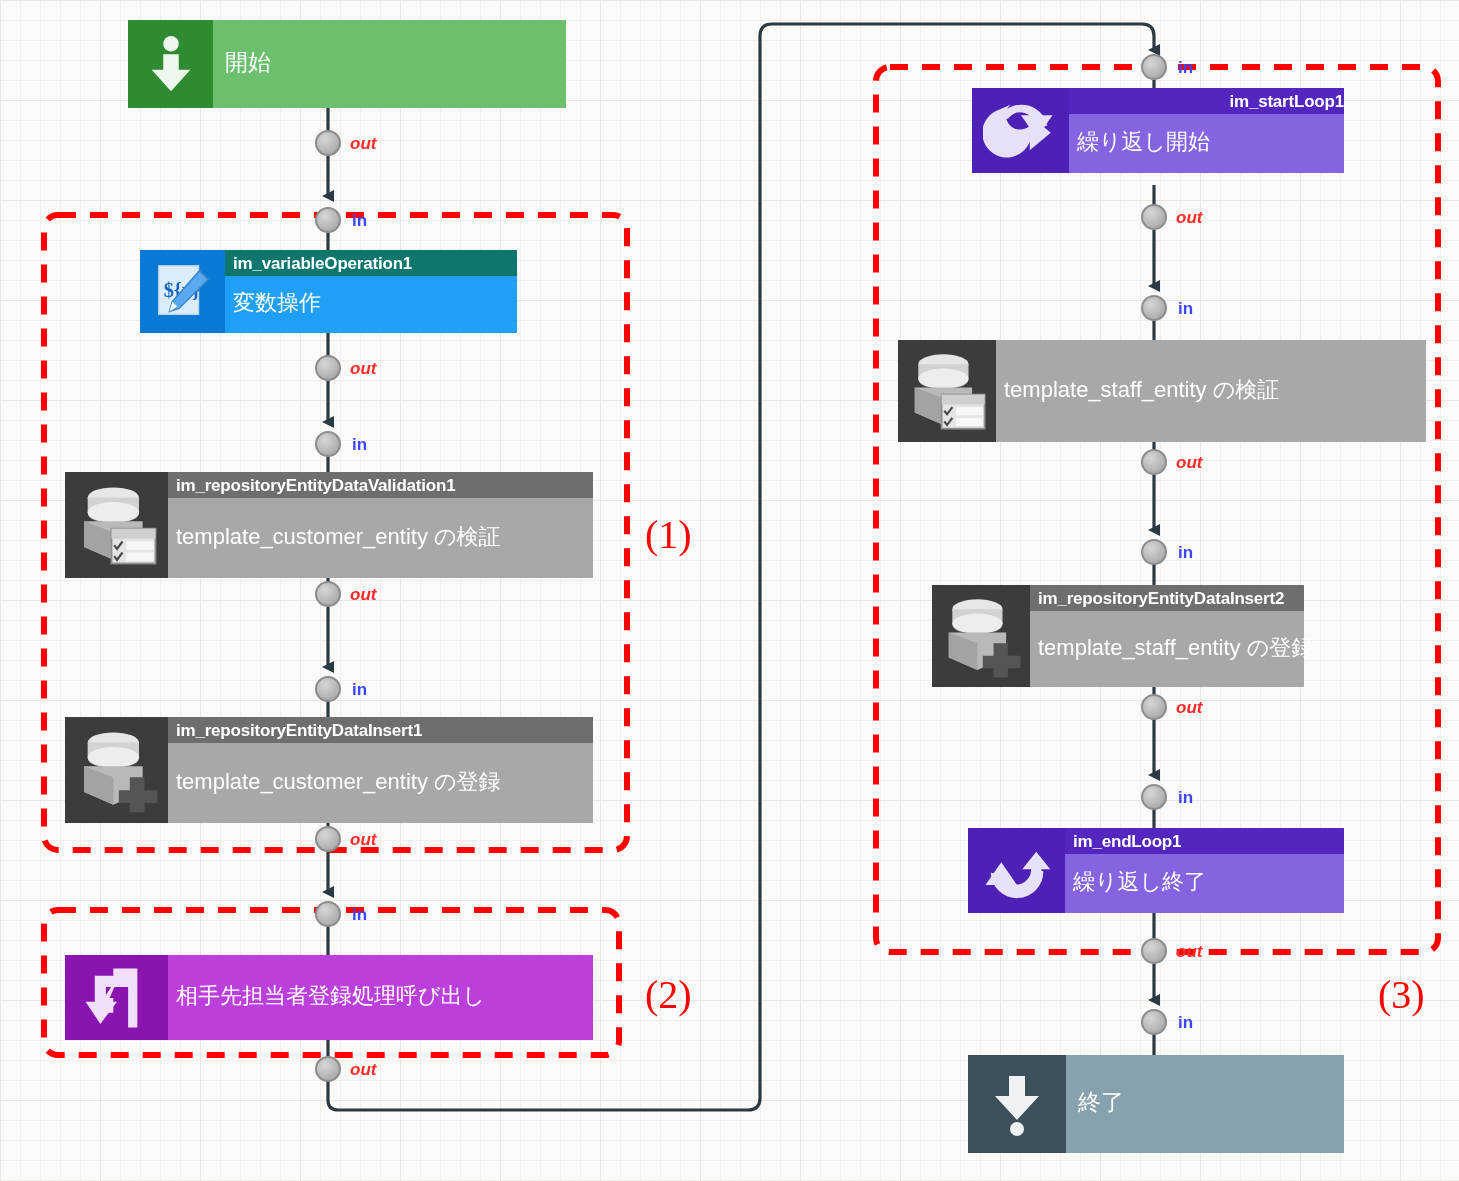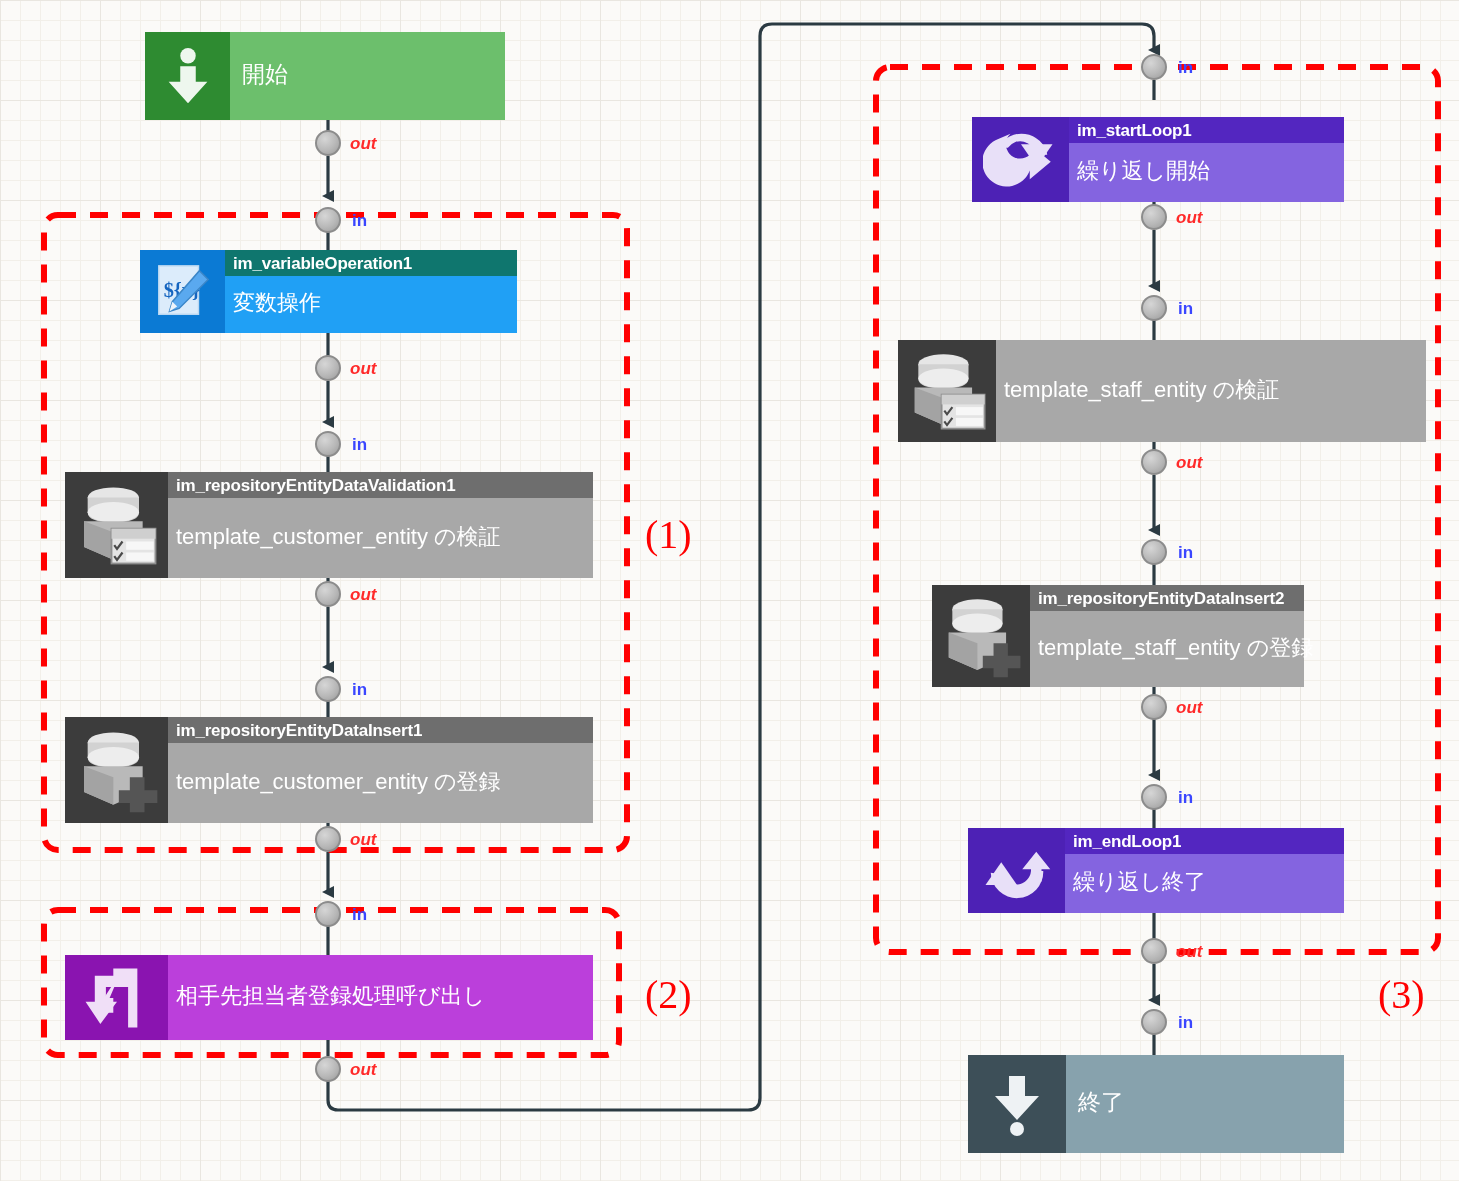--- a/index.html
+++ b/index.html
@@ -160,21 +160,21 @@
       <line x1="1154" y1="687" x2="1154" y2="695"></line>
       <line x1="1154" y1="719" x2="1154" y2="775" marker-end="url(#arrow)"></line>
       <line x1="1154" y1="805" x2="1154" y2="828"></line>
 
       <line x1="1154" y1="913" x2="1154" y2="940"></line>
       <line x1="1154" y1="964" x2="1154" y2="1000" marker-end="url(#arrow)"></line>
       <line x1="1154" y1="1030" x2="1154" y2="1062"></line>
     </g>
   </svg>
 
-  <div class="node simple n-start" style="left:145px;top:20px;width:360px;height:88px;margin-top:12px;">
+  <div class="node simple n-start" style="left:128px;top:20px;width:438px;height:88px;">
     <div class="ico" style="width:85px;">
       <svg width="62" height="62" viewBox="0 0 64 64" aria-hidden="true">
         <circle cx="32" cy="11" r="8" fill="#eef7ee"></circle>
         <path d="M24,22 L40,22 L40,38 L52,38 L32,60 L12,38 L24,38 Z" fill="#eef7ee"></path>
       </svg>
     </div>
     <div class="body">
       <div class="sub">開始</div>
     </div>
   </div>
@@ -239,21 +239,21 @@
         <path d="M36,8 L62,8 L62,72 L52,72 L52,18 L36,18 Z" fill="#f0dff7"></path>
         <path d="M44,12 L26,40 L36,40 L36,56 L22,56 L22,40 L32,40 Z" fill="#f0dff7"></path>
         <path d="M18,16 L46,16 L46,28 L20,28 L20,44 L32,44 L14,68 L-2,44 L8,44 L8,16 Z" fill="#f0dff7" transform="translate(8,0)"></path>
       </svg>
     </div>
     <div class="body">
       <div class="sub">相手先担当者登録処理呼び出し</div>
     </div>
   </div>
 
-  <div class="node n-loop" style="left:972px;top:117px;width:372px;height:85px;">
+  <div class="node n-loop" style="left:972px;top:88px;width:372px;height:85px;text-align:right;">
     <div class="ico" style="width:97px;">
       <svg width="76" height="70" viewBox="0 0 80 80" aria-hidden="true">
         <path d="M66,52 A28,28 0 1 0 30,16 L30,6 L6,26 L30,46 L30,34 A16,16 0 1 1 52,58 Z" fill="#e8e0f8" transform="rotate(180 40 34) scale(1,1)"></path>
         <path d="M14,26 A30,30 0 0 1 70,34 L56,34 A17,17 0 0 0 25,26 Z" fill="#e8e0f8"></path>
         <path d="M58,22 L76,22 L58,48 L40,22 L52,22 Z" fill="#e8e0f8"></path>
       </svg>
     </div>
     <div class="body">
       <div class="ttl">im_startLoop1</div>
       <div class="sub">繰り返し開始</div>

